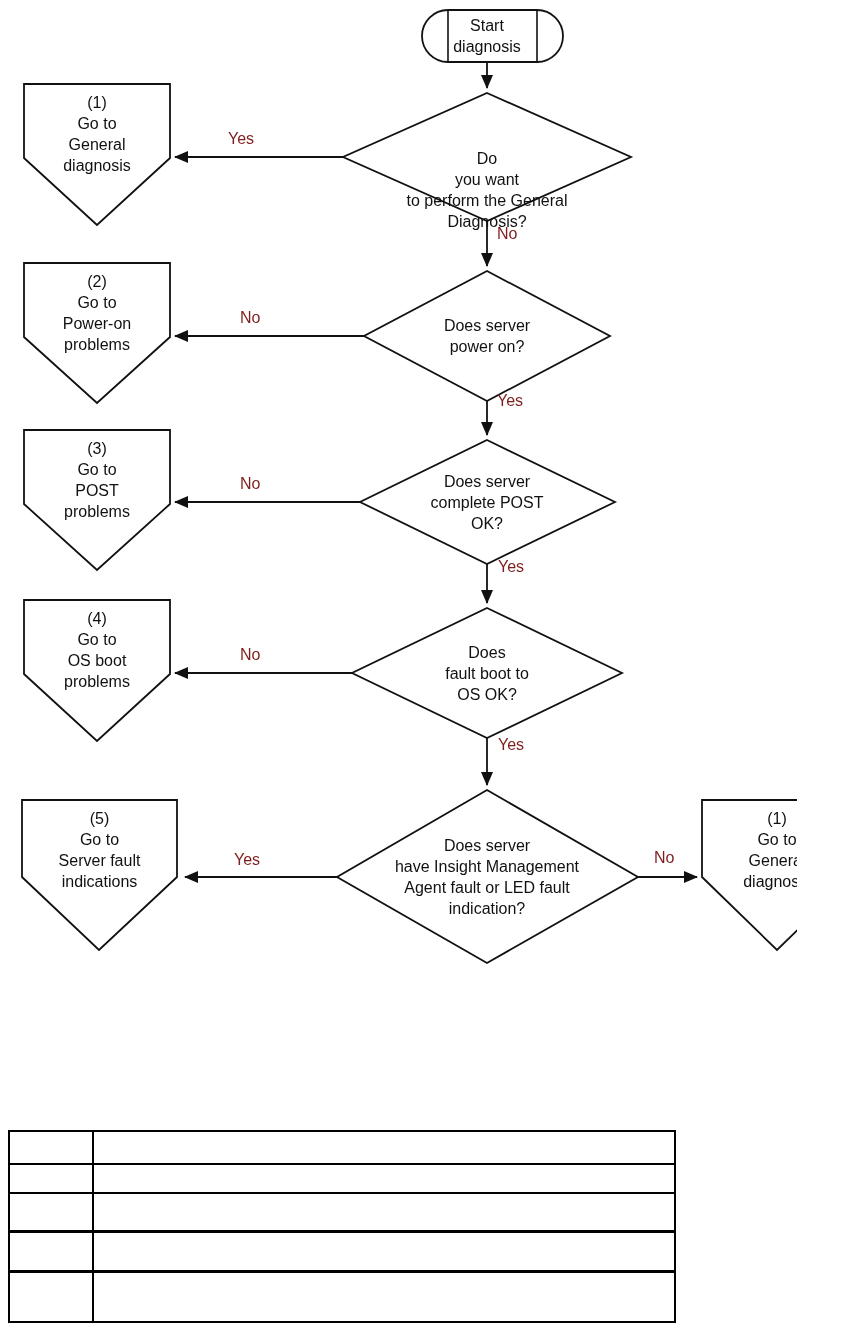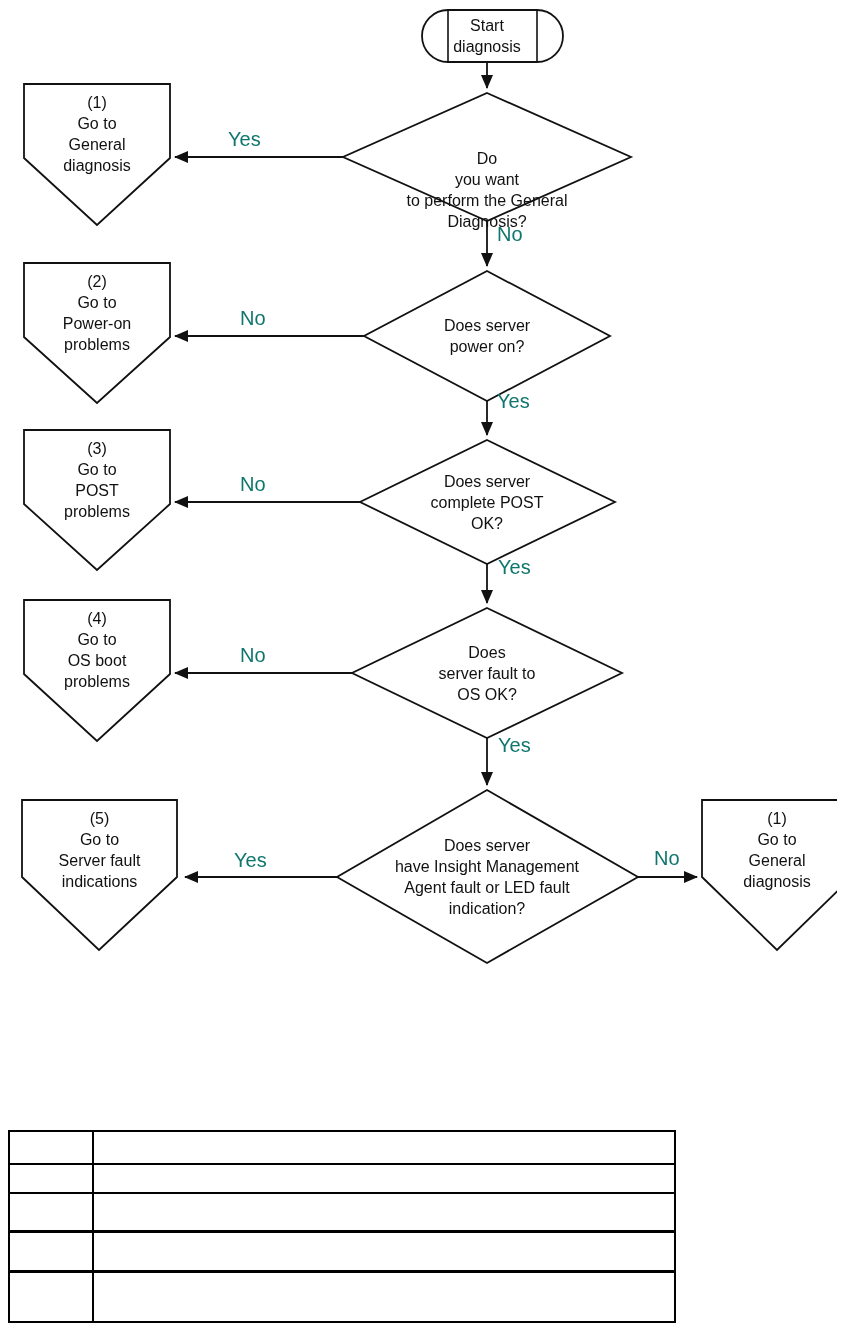--- a/index.html
+++ b/index.html
@@ -4,39 +4,38 @@
 <style>
   html, body { margin: 0; padding: 0; background: #fff; }
   .page {
     position: relative;
     width: 797px;
     height: 1330px;
     background: #fff;
     font-family: "Liberation Sans", sans-serif;
     color: #111;
     overflow: hidden;
-    padding-left: 40px;
   }
   .fc-svg { position: absolute; left: 0; top: 0; }
   .shape { fill: #fff; stroke: #111; stroke-width: 1.8px; }
   .edge  { stroke: #111; stroke-width: 1.8px; fill: none; }
   .capline { stroke: #111; stroke-width: 1.6px; }
   .label {
     position: absolute;
     font-size: 16px;
     line-height: 21px;
     text-align: center;
     white-space: pre-line;
     color: #111;
   }
   .elabel {
     position: absolute;
-    font-size: 20px;
+    font-size: 16px;
     line-height: 20px;
-    color: #0f766e;
+    color: #7f1d1d;
     white-space: nowrap;
   }
   .bottom-table {
     position: absolute;
     left: 8px;
     top: 1130px;
     width: 668px;
     border-collapse: collapse;
     table-layout: fixed;
   }
@@ -103,21 +102,21 @@
   <div class="label" style="left:347px; top:115px; width:280px;margin-top:33px;">Do
 you want
 to perform the General
 Diagnosis?</div>
   <div class="label" style="left:367px; top:315px; width:240px;">Does server
 power on?</div>
   <div class="label" style="left:357px; top:471px; width:260px;">Does server
 complete POST
 OK?</div>
   <div class="label" style="left:357px; top:642px; width:260px;">Does
-server fault to
+fault boot to
 OS OK?</div>
   <div class="label" style="left:337px; top:835px; width:300px;">Does server
 have Insight Management
 Agent fault or LED fault
 indication?</div>
 
   <div class="label" style="left:24px; top:92px; width:146px;">(1)
 Go to
 General
 diagnosis</div>

